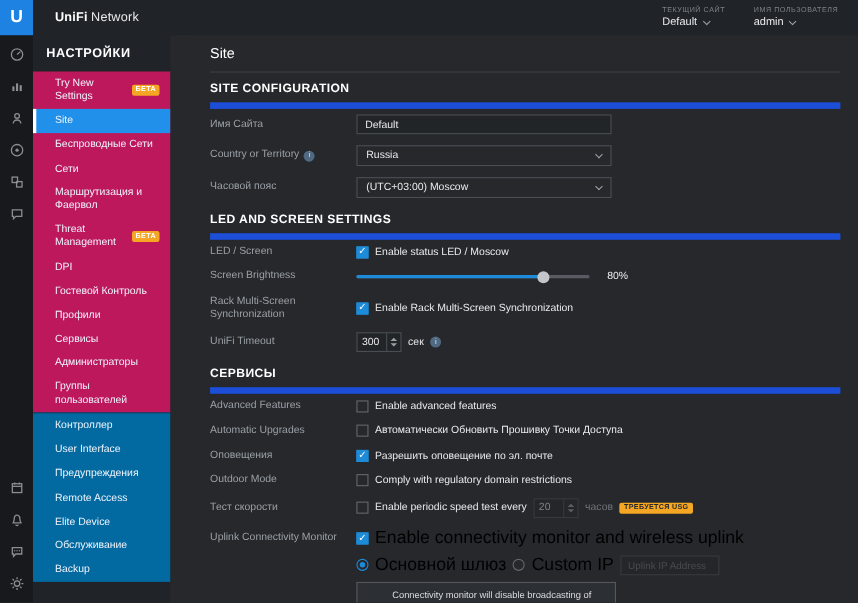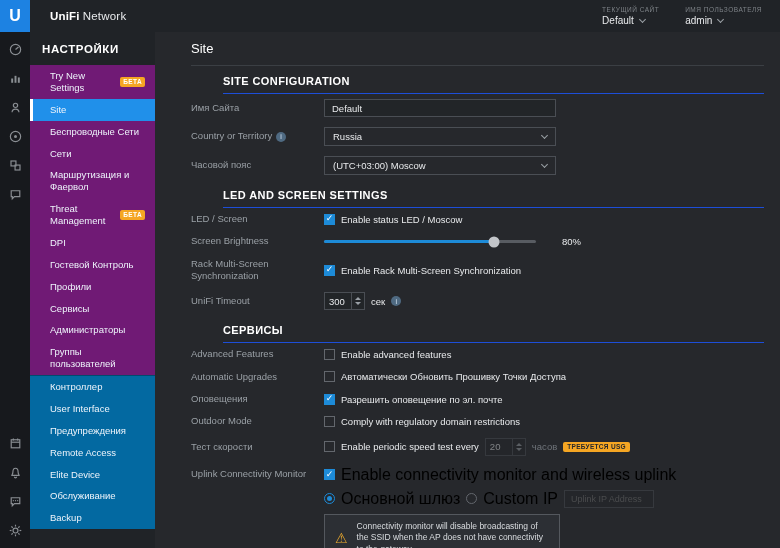--- a/index.html
+++ b/index.html
@@ -27,37 +27,37 @@
               display:flex; flex-direction:column; align-items:center; padding:9px 0 10px; }
   .rail-top, .rail-bottom { display:flex; flex-direction:column; gap:13px; align-items:center; }
   .rail-bottom { margin-top:auto; }
   .rail-icon { width:16px; height:16px; display:flex; align-items:center; justify-content:center; cursor:pointer; }
   .rail-icon svg { stroke:#8a8e93; fill:none; stroke-width:1.1; }
   .rail-icon svg .f { fill:#8a8e93; stroke:none; }
 
   
   .sidebar { position:absolute; left:30px; top:32px; bottom:0; width:125px; background:#202327; overflow:hidden; }
   .sidebar-title { color:#fff; font-size:11.5px; font-weight:bold; letter-spacing:0.6px; padding:11px 12px 10px; }
-  .menu { background:#701a75; }
+  .menu { background:#be185d; }
   .menu.g2 { background:#0369a1; border-top:1px solid rgba(0,0,0,0.3); }
   .menu-item { position:relative; display:flex; align-items:center; gap:5px; padding:5px 10px 5px 20px;
                color:#eef4fb; font-size:9.5px; line-height:1.25; cursor:pointer; }
   .menu-item.selected { background:#2090ea; }
   .menu-item.selected::before { content:""; position:absolute; left:0; top:0; bottom:0; width:3px; background:#fff; }
   .menu-label { white-space:pre-line; }
   .beta { background:#f5a623; color:#fff; font-size:6.5px; font-weight:bold; padding:1px 3px;
           border-radius:2px; letter-spacing:0.4px; flex-shrink:0; }
 
   
   .main { position:absolute; left:175px; top:32px; right:0; bottom:0; background:#26282c;
           padding:0 16px; overflow:hidden; }
   .page-head { border-bottom:1px solid #3b3f44; padding:9px 0 9px; }
   .page-title { color:#fff; font-size:13px; }
   .section-title { color:#fff; font-weight:bold; font-size:11px; letter-spacing:0.4px;
-                   margin-top:9px; padding-bottom:6px; border-bottom:1px solid #1d4ed8;margin-left:32px; }
+                   margin-top:9px; padding-bottom:6px; border-bottom:6px solid #1d4ed8; }
   .form-row { display:flex; align-items:center; padding:5px 0; min-height:21px; }
   .form-row.top { align-items:flex-start; }
   .row-label { width:133px; flex-shrink:0; color:#9aa0a6; font-size:9.5px;
                display:flex; align-items:center; gap:4px; line-height:1.3; }
   .form-row.top .row-label { padding-top:2px;text-align:right; }
   .row-control { display:flex; align-items:center; gap:6px; color:#e8eaec; font-size:9.5px; flex:1; }
   .stack { display:flex; flex-direction:column; gap:6px; flex:1; }
   .hline { display:flex; align-items:center; gap:6px; }
 
   .ti { width:232px; height:18px; background:#222528; border:1px solid #4a4e54; color:#e8eaec;
@@ -72,21 +72,21 @@
   .cb.checked::after { content:"✓"; color:#fff; font-size:9px; line-height:1; margin-top:-1px; }
   .radio { width:11px; height:11px; border:1px solid #63676d; border-radius:50%; flex-shrink:0;
            display:inline-flex; align-items:center; justify-content:center; cursor:pointer; }
   .radio.checked { border-color:#1d8bd8; }
   .radio.checked::after { content:""; width:5px; height:5px; border-radius:50%; background:#1d8bd8; }
 
   .slider { position:relative; width:212px; height:3px; background:#585c62; border-radius:2px; cursor:pointer; }
   .slider-fill { position:absolute; left:0; top:0; bottom:0; background:#1d8bd8; border-radius:2px; }
   .slider-knob { position:absolute; top:50%; width:11px; height:11px; border-radius:50%;
                  background:#c2c5c9; transform:translate(-50%,-50%); }
-  .pct { margin-left:20px; color:#e8eaec; font-size:9.5px; }
+  .pct { margin-left:10px; color:#e8eaec; font-size:9.5px; }
 
   .numwrap { display:flex; align-items:stretch; height:18px; border:1px solid #4a4e54; background:#222528; }
   .numwrap input { width:26px; border:none; background:transparent; color:#e8eaec; font-size:9.5px;
                    padding:0 4px; font-family:"Liberation Sans", sans-serif; }
   .spin { display:flex; flex-direction:column; justify-content:center; gap:2px; padding:0 3px;
           border-left:1px solid #4a4e54; cursor:pointer; }
   .spin i { display:block; width:0; height:0; border-left:3px solid transparent; border-right:3px solid transparent; }
   .spin .up { border-bottom:3.5px solid #9aa0a6; }
   .spin .down { border-top:3.5px solid #9aa0a6; }
 

